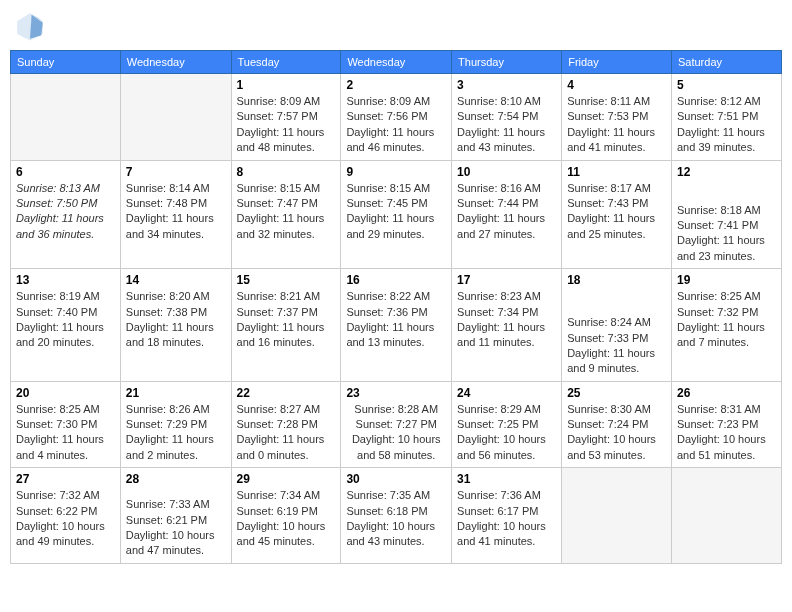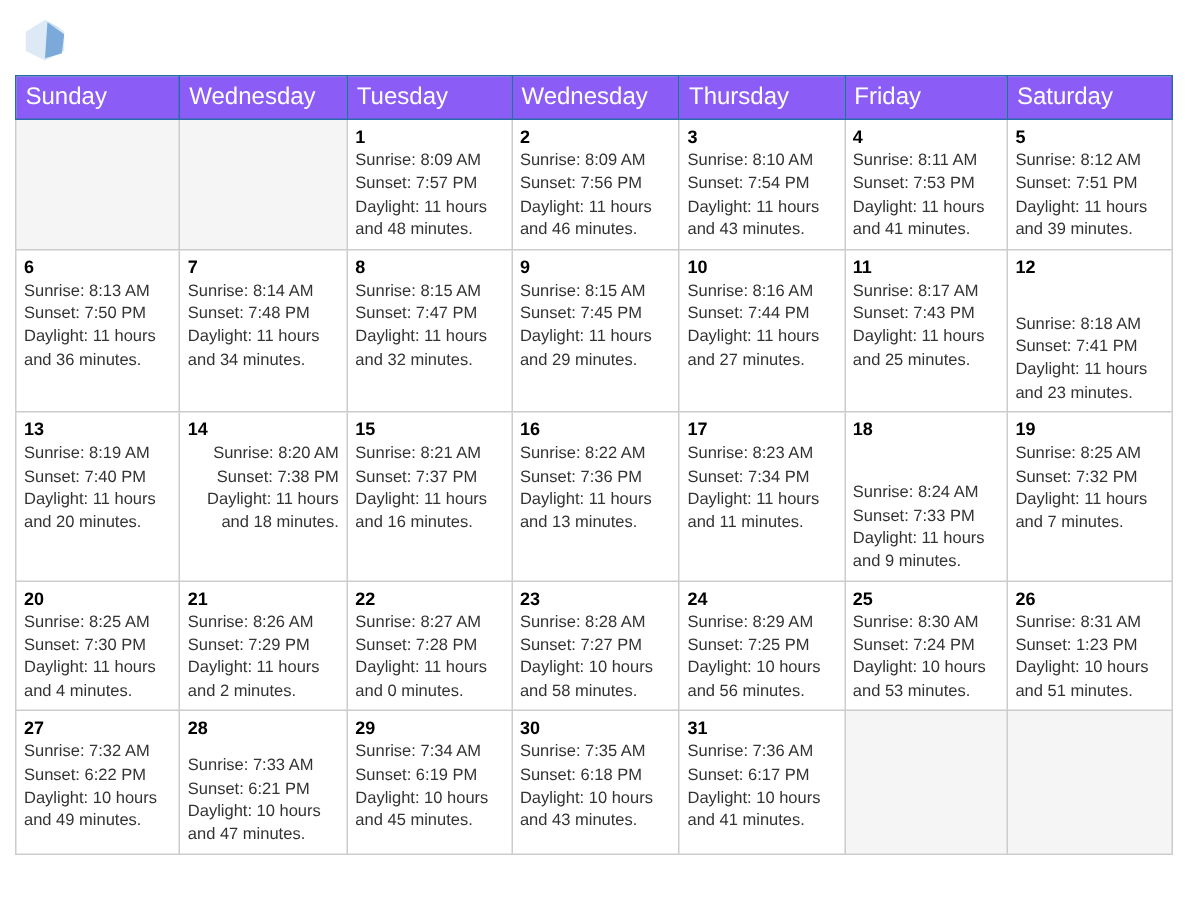--- a/index.html
+++ b/index.html
@@ -46,25 +46,25 @@
     .subtitle {
       font-size: 14px;
       color: #555;
     }
     .calendar {
       width: 100%;
       border-collapse: collapse;
       font-size: 10.5px;
     }
     .calendar th {
-      background-color: #8b5cf6;
+      background-color: #3b82f6;
       color: #fff;
       text-align: left;
       padding: 5px 6px;
-      font-size: 16px;
+      font-size: 11px;
       font-weight: normal;
       border: 1px solid #2a6aaa;
     }
     .calendar td {
       border: 1px solid #ccc;
       vertical-align: top;
       padding: 4px 5px;
       width: 113px;
       min-height: 80px;
       background: #fff;
@@ -147,21 +147,21 @@
         <td>
           <div class="day-number">5</div>
           <div class="day-info" style="white-space: pre-line;">Sunrise: 8:12 AM
 Sunset: 7:51 PM
 Daylight: 11 hours and 39 minutes.</div>
         </td>
       </tr>
       <tr>
         <td>
           <div class="day-number">6</div>
-          <div class="day-info" style="white-space: pre-line;">Sunrise: 8:13 AM
+          <div class="day-info" style="white-space: pre-line; font-style: italic;">Sunrise: 8:13 AM
 Sunset: 7:50 PM
 Daylight: 11 hours and 36 minutes.</div>
         </td>
         <td>
           <div class="day-number">7</div>
           <div class="day-info" style="white-space: pre-line;">Sunrise: 8:14 AM
 Sunset: 7:48 PM
 Daylight: 11 hours and 34 minutes.</div>
         </td>
         <td>
@@ -197,21 +197,21 @@
       </tr>
       <tr>
         <td>
           <div class="day-number">13</div>
           <div class="day-info" style="white-space: pre-line;">Sunrise: 8:19 AM
 Sunset: 7:40 PM
 Daylight: 11 hours and 20 minutes.</div>
         </td>
         <td>
           <div class="day-number">14</div>
-          <div class="day-info" style="white-space: pre-line; text-align: right;">Sunrise: 8:20 AM
+          <div class="day-info" style="white-space: pre-line;">Sunrise: 8:20 AM
 Sunset: 7:38 PM
 Daylight: 11 hours and 18 minutes.</div>
         </td>
         <td>
           <div class="day-number">15</div>
           <div class="day-info" style="white-space: pre-line;">Sunrise: 8:21 AM
 Sunset: 7:37 PM
 Daylight: 11 hours and 16 minutes.</div>
         </td>
         <td>
@@ -253,40 +253,40 @@
 Daylight: 11 hours and 2 minutes.</div>
         </td>
         <td>
           <div class="day-number">22</div>
           <div class="day-info" style="white-space: pre-line;">Sunrise: 8:27 AM
 Sunset: 7:28 PM
 Daylight: 11 hours and 0 minutes.</div>
         </td>
         <td>
           <div class="day-number">23</div>
-          <div class="day-info" style="white-space: pre-line;">Sunrise: 8:28 AM
+          <div class="day-info" style="white-space: pre-line; text-align: center;">Sunrise: 8:28 AM
 Sunset: 7:27 PM
 Daylight: 10 hours and 58 minutes.</div>
         </td>
         <td>
           <div class="day-number">24</div>
           <div class="day-info" style="white-space: pre-line;">Sunrise: 8:29 AM
 Sunset: 7:25 PM
 Daylight: 10 hours and 56 minutes.</div>
         </td>
         <td>
           <div class="day-number">25</div>
           <div class="day-info" style="white-space: pre-line;">Sunrise: 8:30 AM
 Sunset: 7:24 PM
 Daylight: 10 hours and 53 minutes.</div>
         </td>
         <td>
           <div class="day-number">26</div>
           <div class="day-info" style="white-space: pre-line;">Sunrise: 8:31 AM
-Sunset: 1:23 PM
+Sunset: 7:23 PM
 Daylight: 10 hours and 51 minutes.</div>
         </td>
       </tr>
       <tr>
         <td>
           <div class="day-number">27</div>
           <div class="day-info" style="white-space: pre-line;">Sunrise: 7:32 AM
 Sunset: 6:22 PM
 Daylight: 10 hours and 49 minutes.</div>
         </td>

